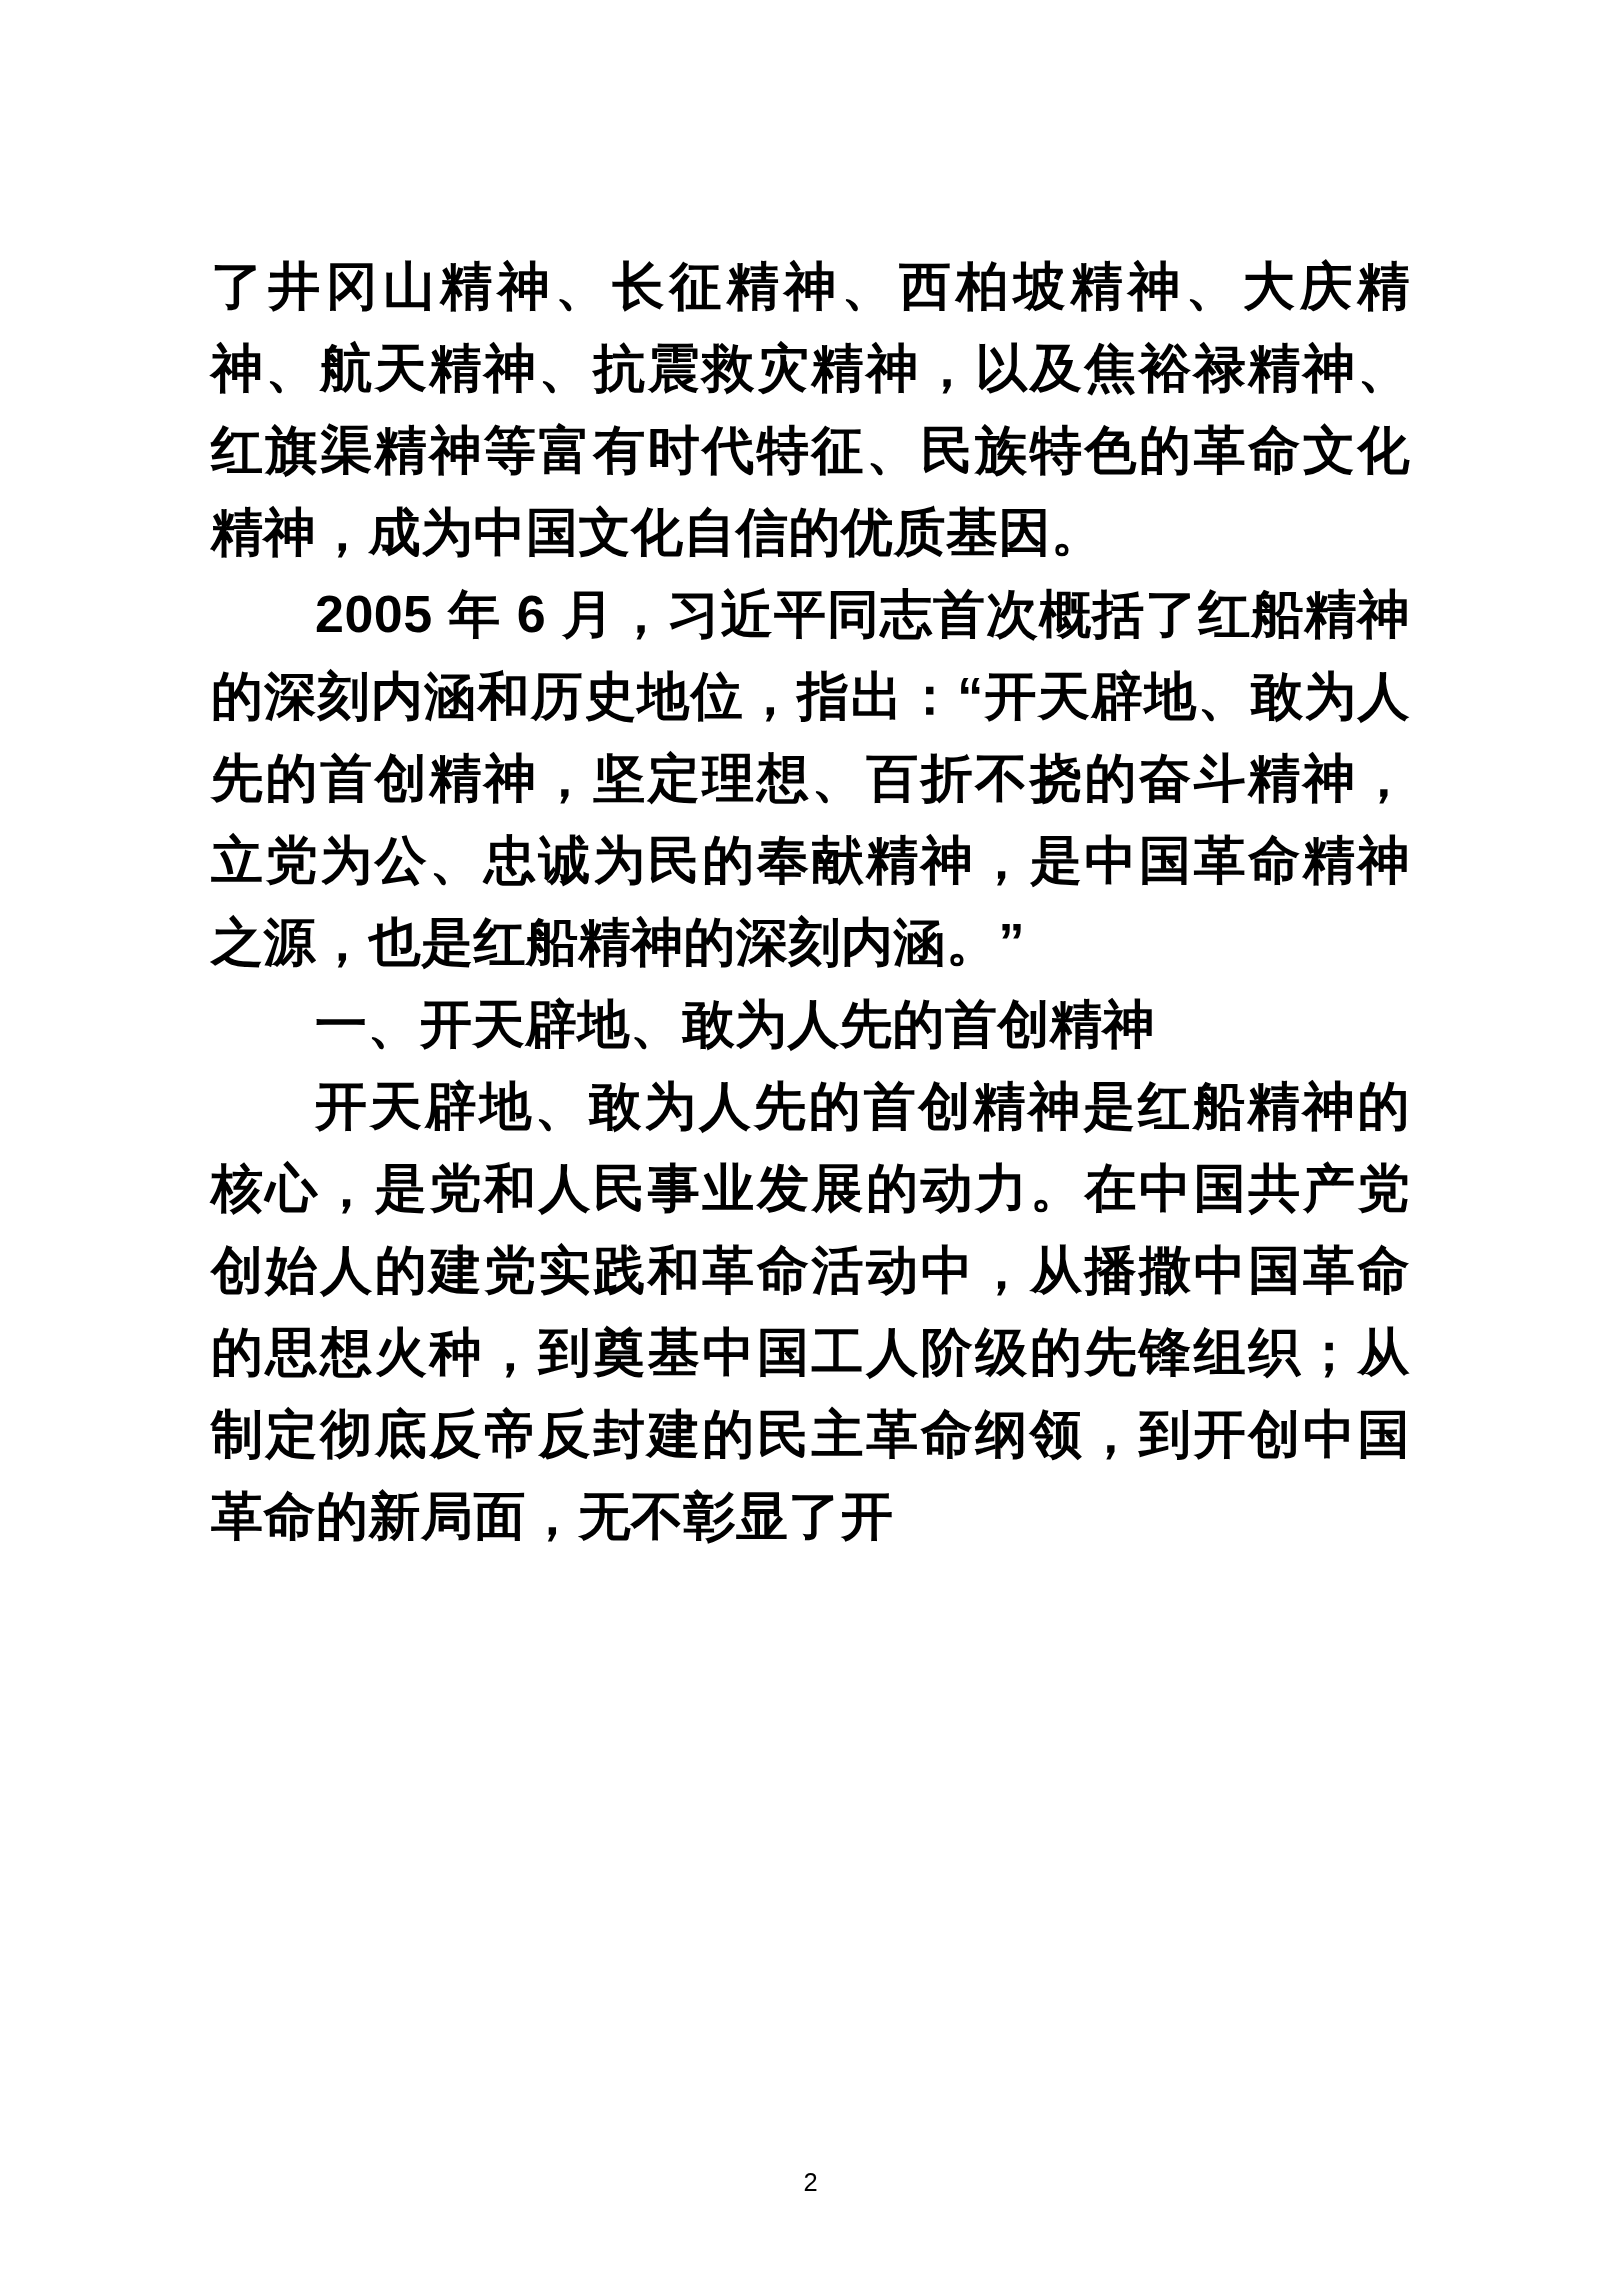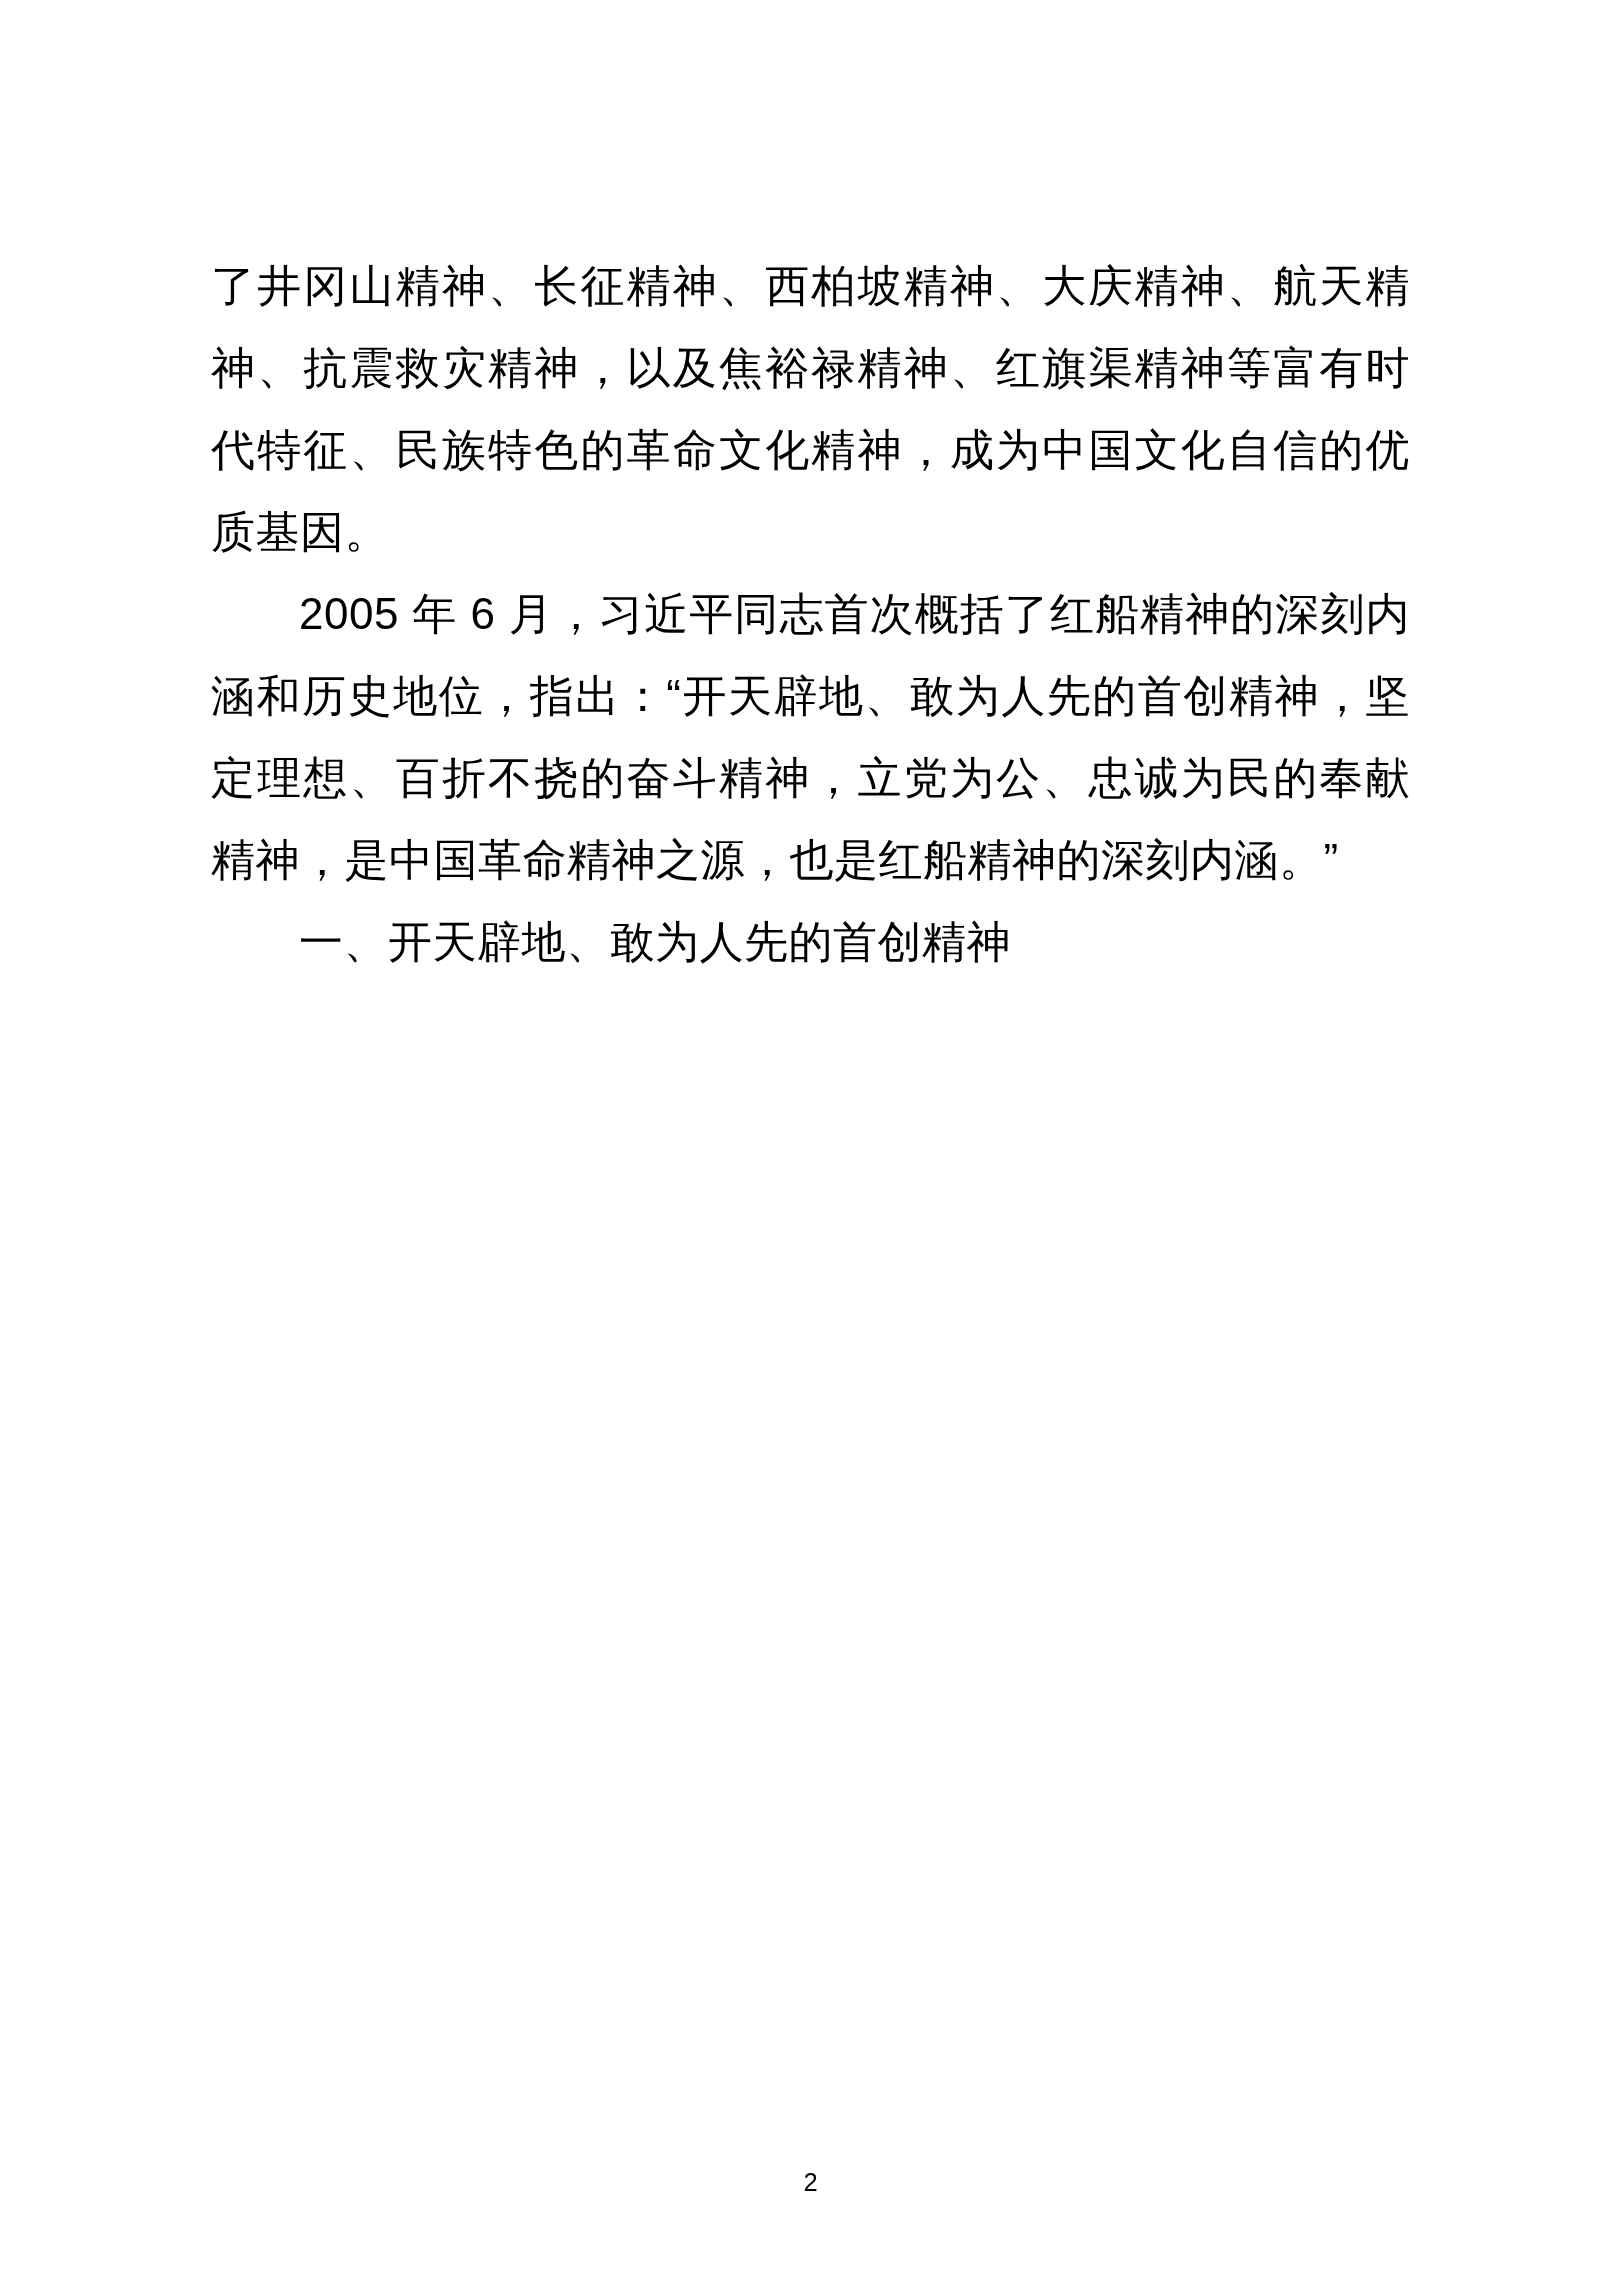--- a/index.html
+++ b/index.html
@@ -16,25 +16,26 @@
     overflow: hidden;
   }
   .page {
     box-sizing: border-box;
     width: 1621px;
     height: 2293px;
     padding: 245px 211px 0 211px;
     position: relative;
   }
   .doc-body {
-    font-size: 44px;
+    font-size: 52px;
     line-height: 82px;
     letter-spacing: 0.5px;
     text-align: justify;
     text-justify: inter-character;
+    font-weight: bold;
   }
   .para {
     margin: 0;
     padding: 0;
     white-space: pre-wrap;
   }
   .para.indent {
     text-indent: 2em;
   }
   .page-number {
@@ -49,16 +50,17 @@
   }
 </style>
 </head>
 <body>
 
 <div class="page">
   <div class="doc-body">
     <p class="para">了井冈山精神、长征精神、西柏坡精神、大庆精神、航天精神、抗震救灾精神，以及焦裕禄精神、红旗渠精神等富有时代特征、民族特色的革命文化精神，成为中国文化自信的优质基因。</p>
     <p class="para indent">2005 年 6 月，习近平同志首次概括了红船精神的深刻内涵和历史地位，指出：“开天辟地、敢为人先的首创精神，坚定理想、百折不挠的奋斗精神，立党为公、忠诚为民的奉献精神，是中国革命精神之源，也是红船精神的深刻内涵。”</p>
     <p class="para indent">一、开天辟地、敢为人先的首创精神</p>
+    <p class="para indent">开天辟地、敢为人先的首创精神是红船精神的核心，是党和人民事业发展的动力。在中国共产党创始人的建党实践和革命活动中，从播撒中国革命的思想火种，到奠基中国工人阶级的先锋组织；从制定彻底反帝反封建的民主革命纲领，到开创中国革命的新局面，无不彰显了开</p>
   </div>
   <div class="page-number">2</div>
 </div>
 
 
 </body></html>

